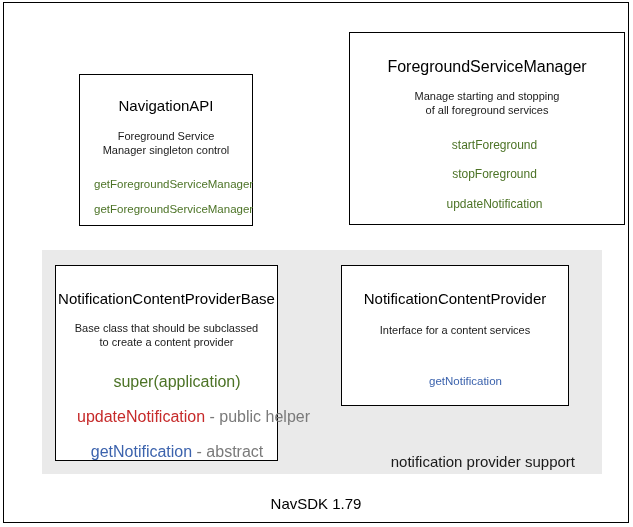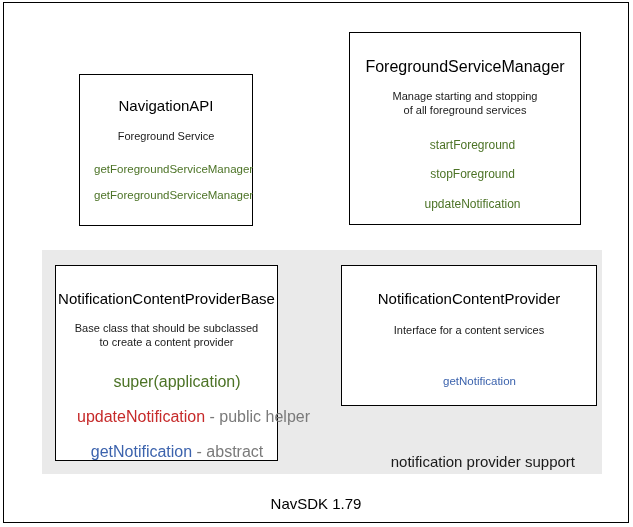--- a/index.html
+++ b/index.html
@@ -53,33 +53,33 @@
   }
   .box-navigation-api {
     left: 75px;
     top: 71px;
     width: 174px;
     height: 152px;
   }
   .box-foreground-service-manager {
     left: 345px;
     top: 29px;
-    width: 232px;
+    width: 276px;
     height: 193px;
   }
   .box-notification-content-provider-base {
     left: 51px;
     top: 262px;
     width: 223px;
     height: 196px;
   }
   .box-notification-content-provider {
     left: 337px;
     top: 262px;
-    width: 256px;
+    width: 228px;
     height: 141px;
   }
   .class-title {
     font-size: 15px;
     color: #000000;
     line-height: 1.2;
     white-space: nowrap;
   }
   .box-navigation-api .class-title { margin-top: 22px; }
   .box-foreground-service-manager .class-title { margin-top: 24px; font-size: 16px; }
@@ -139,20 +139,21 @@
   <div class="outer-frame">
 
     <div class="group-panel">
       <div class="group-label">notification provider support</div>
     </div>
 
     <div class="class-box box-navigation-api">
       <div class="class-title">NavigationAPI</div>
       <div class="class-desc">
         <div>Foreground Service</div>
+        <div>Manager singleton control</div>
       </div>
       <div class="member-list">
         <div class="member-row">
           <span class="m-green">getForegroundServiceManager</span><span class="m-note"></span>
         </div>
         <div class="member-row">
           <span class="m-green">getForegroundServiceManager</span><span class="m-note"></span>
         </div>
       </div>
     </div>

